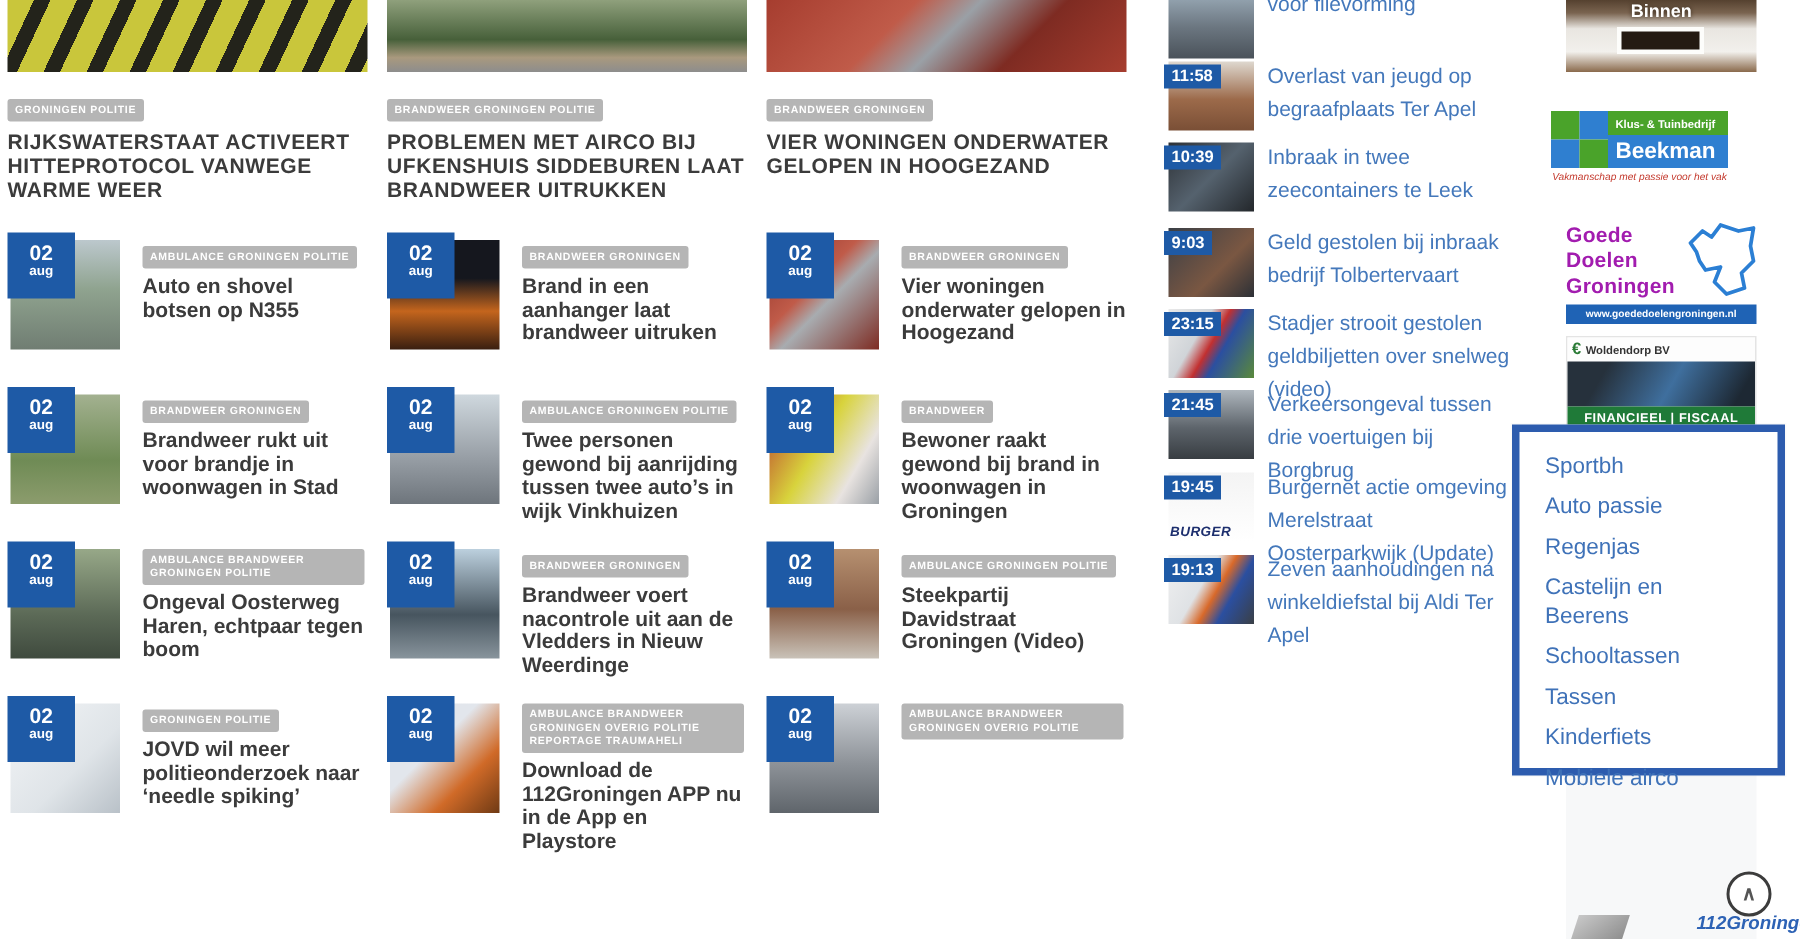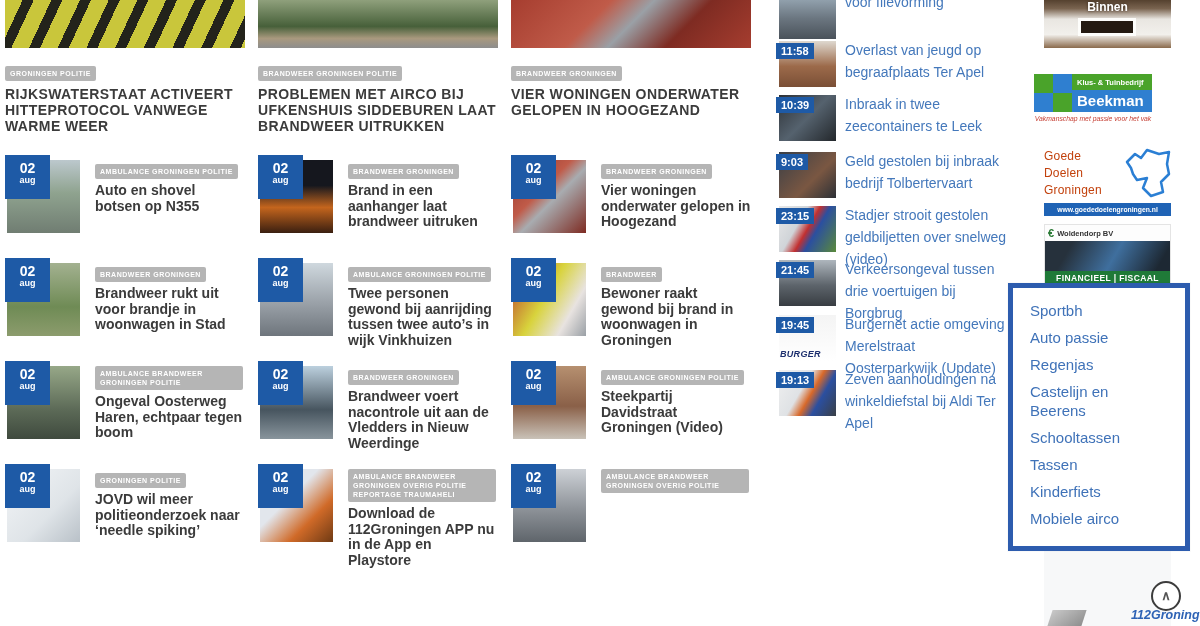--- a/index.html
+++ b/index.html
@@ -79,38 +79,38 @@
   .bk-icon i:nth-child(4){background:#4aa32a}
   .bk-txt{flex:1}
   .bk-top{background:#4aa32a;color:#fff;font-size:7.5px;font-weight:bold;
     padding:4px 0 3px 5px;line-height:9px}
   .bk-bot{background:#2f7fd0;color:#fff;font-size:15px;font-weight:bold;
     padding:2px 0 3px 5px;line-height:17px}
   .bk-slogan{margin-top:3px;color:#c43a2e;font-size:6.8px;font-style:italic;
     text-align:center;width:118px}
   .ad-gdg{top:148px;width:127px}
   .gdg-wrap{position:relative;height:52px}
-  .gdg-line{color:#c2410c;font-weight:normal;font-size:12px;line-height:17px;letter-spacing:.2px}
+  .gdg-line{color:#a21caf;font-weight:bold;font-size:14px;line-height:17px;letter-spacing:.2px}
   .gdg-map{position:absolute;right:0;top:0}
   .gdg-url{margin-top:3px;background:#1f63b5;color:#fff;font-size:6.8px;
     font-weight:bold;padding:3px 2px;text-align:center;width:127px}
   .ad-wold{top:224px;width:127px;height:64px;background:#fff;border:1px solid #e4e4e4}
   .wd-head{display:flex;align-items:center;padding:2px 3px;background:#fdfdfd}
   .wd-euro{color:#2a7a35;font-size:11px;font-weight:bold;margin-right:3px}
   .wd-name{font-size:7.5px;color:#333;font-weight:bold}
   .wd-photo{height:30px;background:linear-gradient(120deg,#26313c 20%,#3f6f9e 55%,#1d2833 90%)}
   .wd-bar{height:15px;background:#1f7a38;color:#fff;font-size:8.5px;font-weight:bold;
     text-align:center;line-height:15px;letter-spacing:.4px}
   .ad-bottom{top:500px;width:127px;height:126px;background:#f7f8f9;cursor:pointer}
   .adchoice{position:absolute;right:2px;top:2px;color:#3b78d8;font-size:9px}
   .gray-box{position:absolute;left:6px;bottom:0;width:34px;height:16px;
     background:linear-gradient(135deg,#c8c8c8,#8f8f8f);transform:skewX(-18deg)}
 
   
-  .linkbox{position:absolute;left:1008px;top:283px;width:182px;height:268px;
+  .linkbox{position:absolute;left:1008px;top:283px;width:182px;height:234px;
     background:#fff;border:5px solid var(--border-blue);z-index:5;
     padding:13px 12px 0 17px;box-shadow:0 0 0 1px rgba(0,0,0,.02)}
   .lb-link{display:block;width:118px;color:#3f72b8;font-size:15px;line-height:19px;
     margin-bottom:8px;text-decoration:none;cursor:pointer}
 
   
   .scrolltop{position:absolute;left:1151px;top:581px;width:30px;height:30px;
     border:2px solid #3c3c3c;border-radius:50%;background:#fff;cursor:pointer;
     color:#555;font-size:13px;text-align:center;line-height:26px;font-weight:bold}
   .sitelogo{position:absolute;left:1131px;top:608px;font-style:italic;

